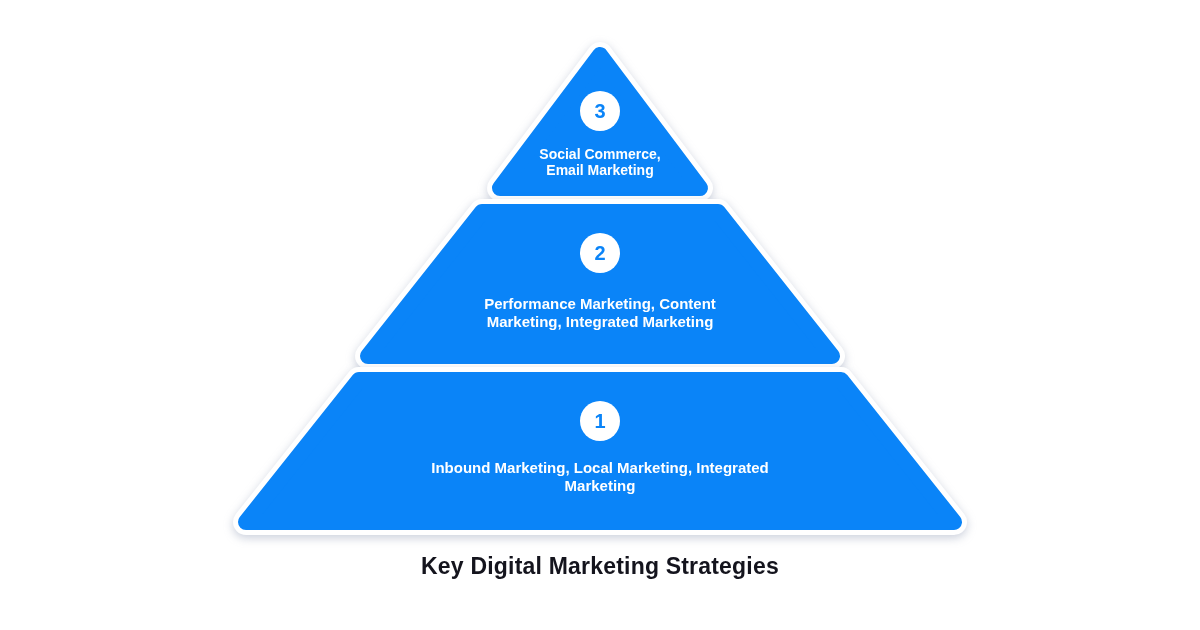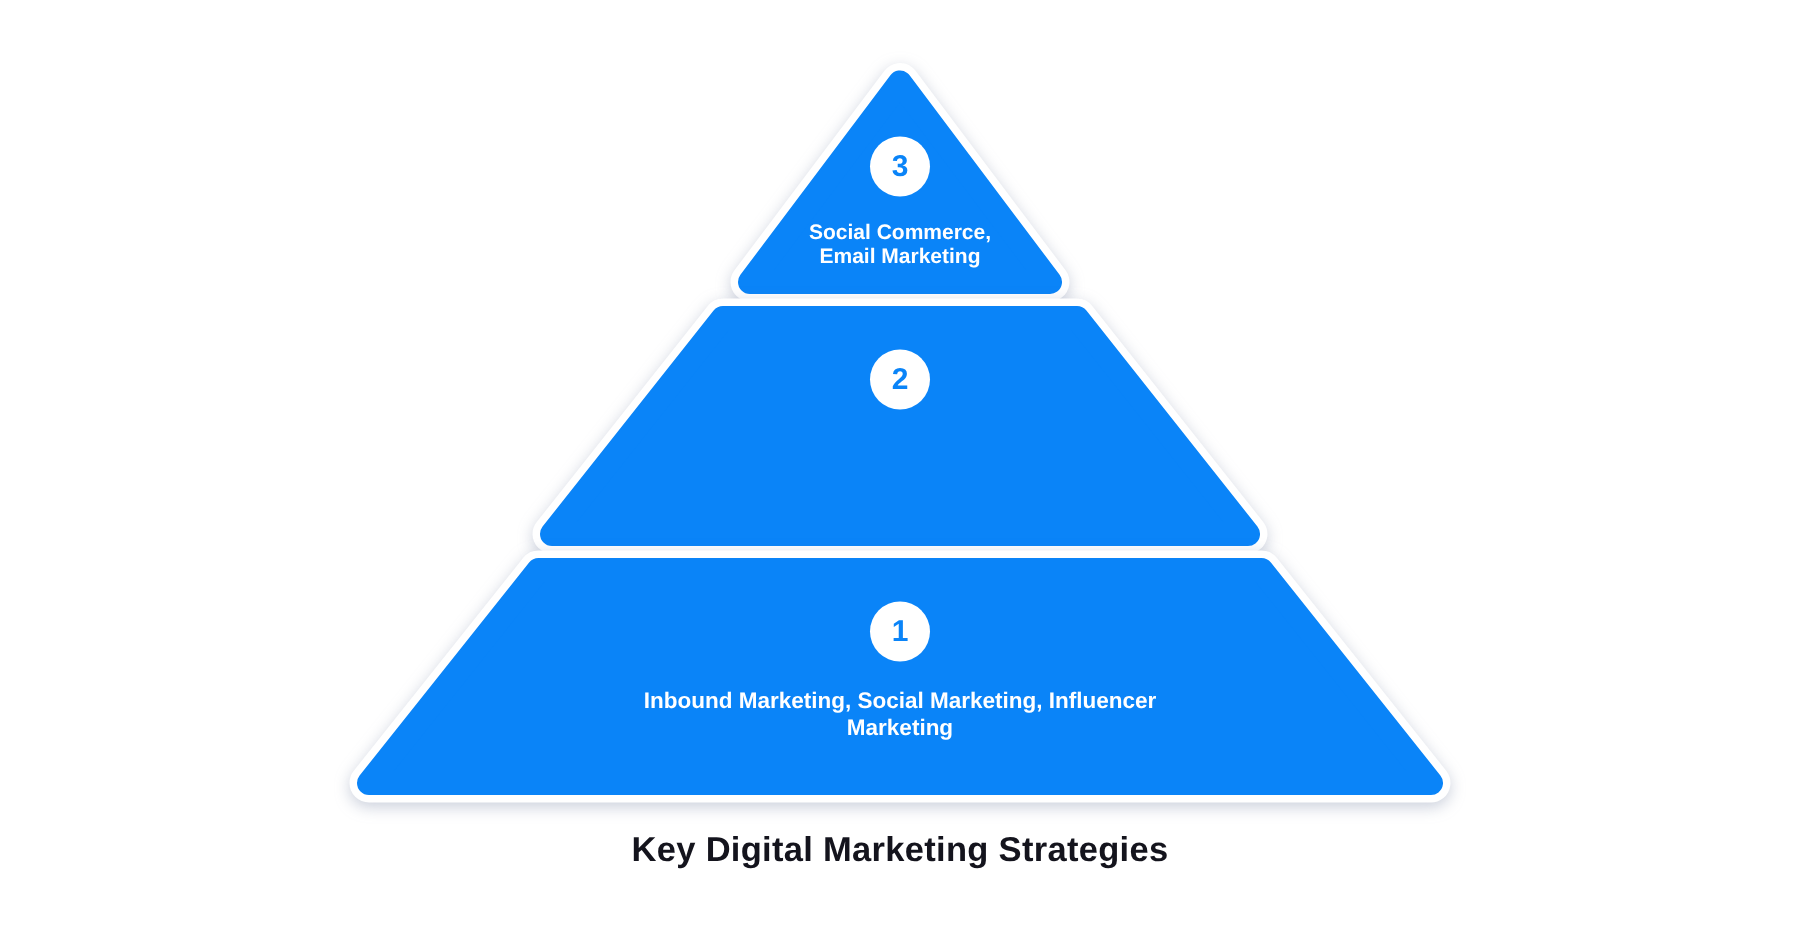--- a/index.html
+++ b/index.html
@@ -116,25 +116,27 @@
       <span>3</span>
     </div>
     <div class="tier-label">Social Commerce,
 Email Marketing</div>
   </div>
 
   <div class="tier-content tier-2-content">
     <div class="badge">
       <span>2</span>
     </div>
+    <div class="tier-label">Performance Marketing, Content
+Marketing, Integrated Marketing</div>
   </div>
 
   <div class="tier-content tier-1-content">
     <div class="badge">
       <span>1</span>
     </div>
-    <div class="tier-label">Inbound Marketing, Social Marketing, Influencer
+    <div class="tier-label">Inbound Marketing, Local Marketing, Integrated
 Marketing</div>
   </div>
 
   <h1 class="diagram-title">Key Digital Marketing Strategies</h1>
 
 </div>
 
 </body></html>

